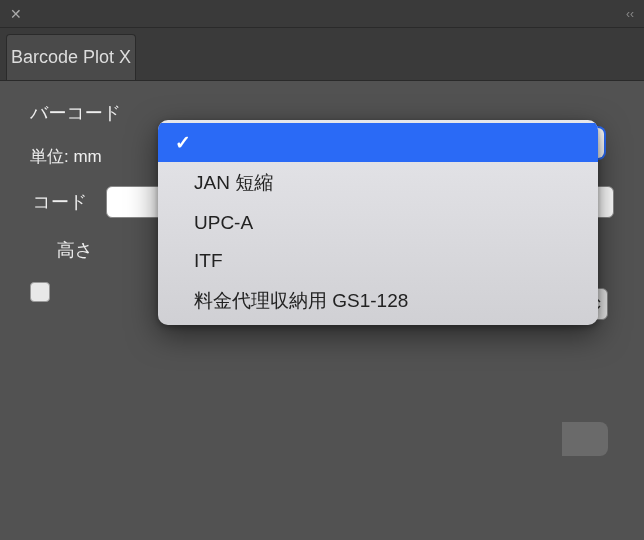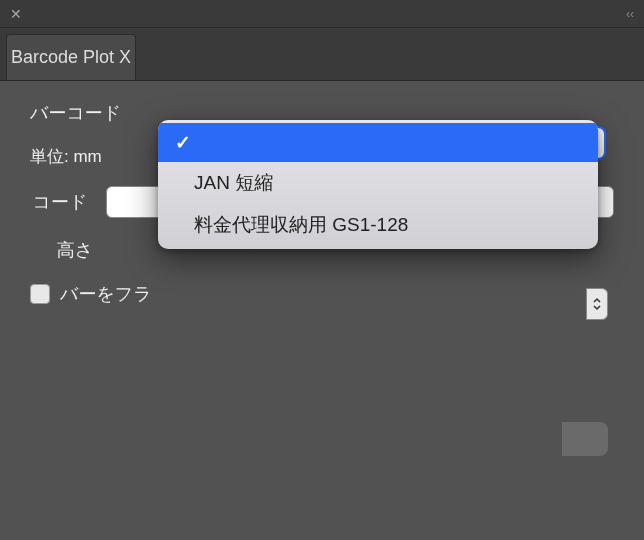--- a/index.html
+++ b/index.html
@@ -173,21 +173,20 @@
   <div class="unit-row">単位: mm</div>
   <div class="row">
     <span class="label label-right" style="min-width:70px">コード</span>
     <div class="text-input"></div>
   </div>
   <div class="row">
     <span class="label label-right" style="min-width:100px">高さ</span>
   </div>
   <div class="row">
     <div class="checkbox"></div>
-    <span>バーをフラ</span>
   </div>
 </div>
 
 <div class="field-peek-right"></div>
 <div class="select-edge" style="position:absolute; right:36px; top:288px;">
   <svg width="10" height="14" viewBox="0 0 10 14">
       <path d="M2 5 L5 2 L8 5 M2 9 L5 12 L8 9" stroke="#333" stroke-width="1.5" fill="none"></path>
     </svg>
 </div>
 <div class="faux-button"></div>
@@ -195,15 +194,23 @@
 <div class="dropdown" id="dropdown">
     <div class="dropdown-item selected">
       <span class="check">✓</span>
     </div>
     <div class="dropdown-item">
       <span class="check"></span>
       <span class="item-text">JAN 短縮</span>
     </div>
     <div class="dropdown-item">
       <span class="check"></span>
+      <span class="item-text">UPC-A</span>
+    </div>
+    <div class="dropdown-item">
+      <span class="check"></span>
+      <span class="item-text">ITF</span>
+    </div>
+    <div class="dropdown-item">
+      <span class="check"></span>
       <span class="item-text">料金代理収納用 GS1-128</span>
     </div>
   </div>
 
 </body></html>

